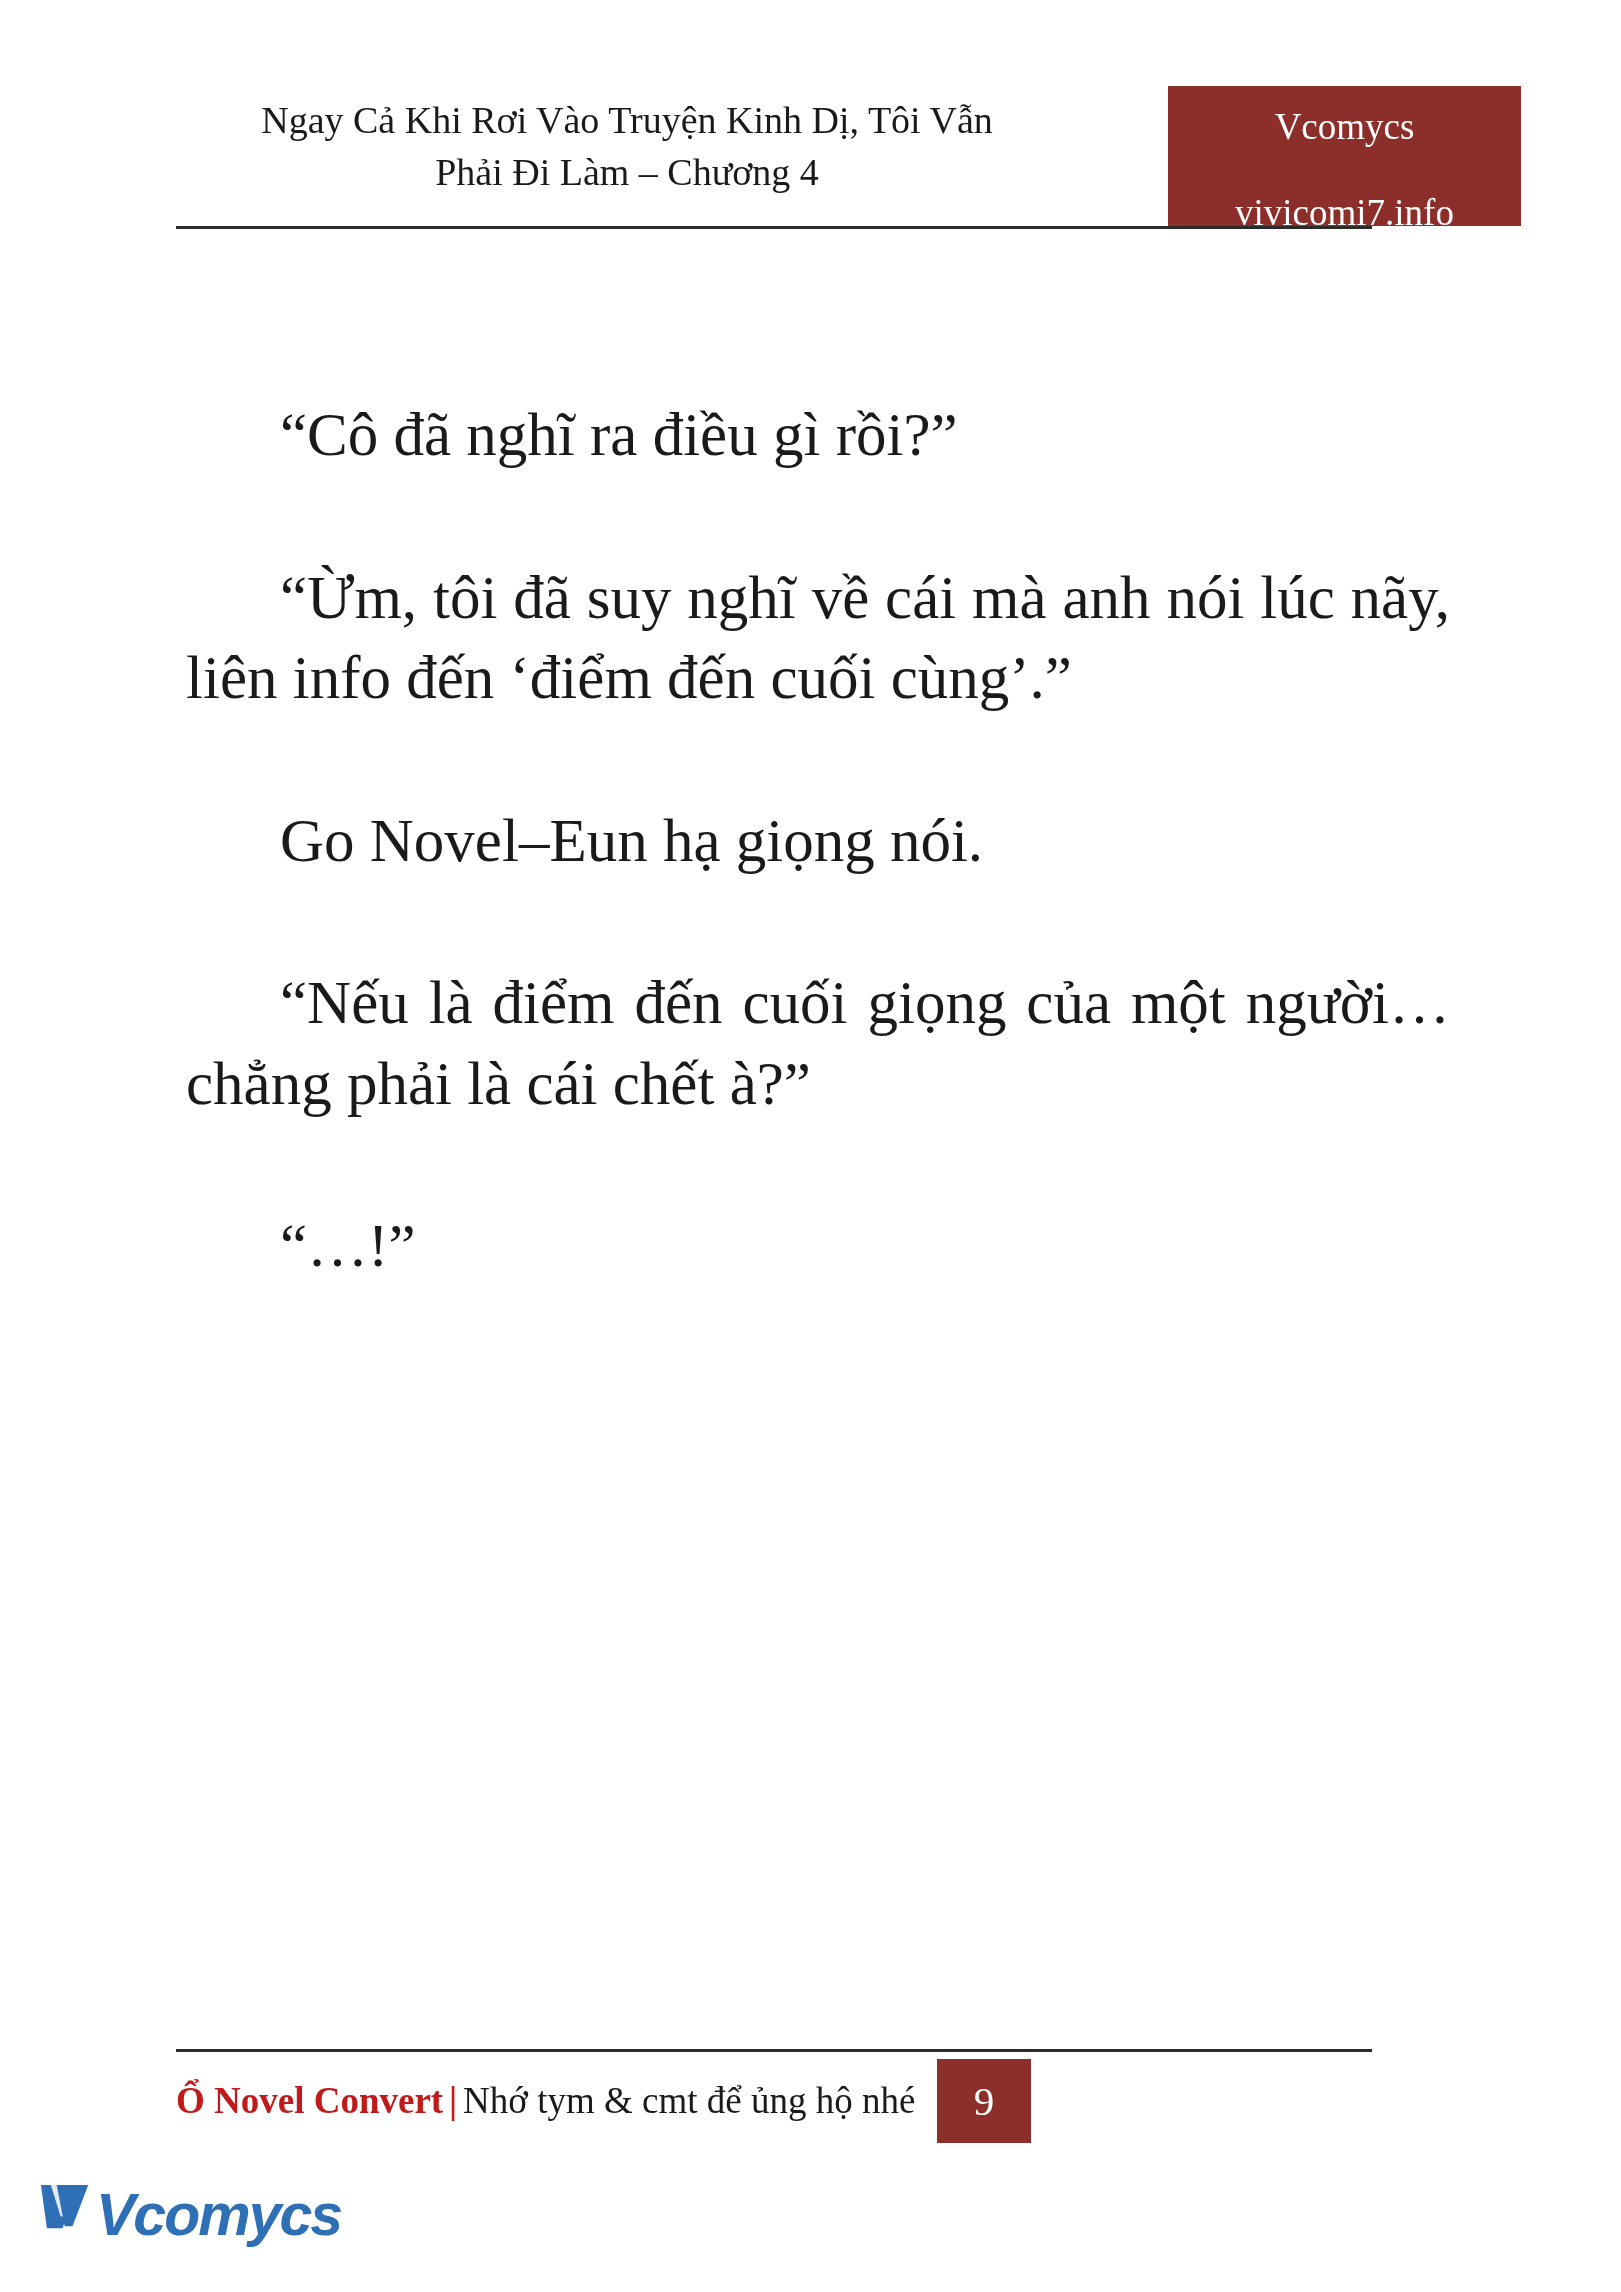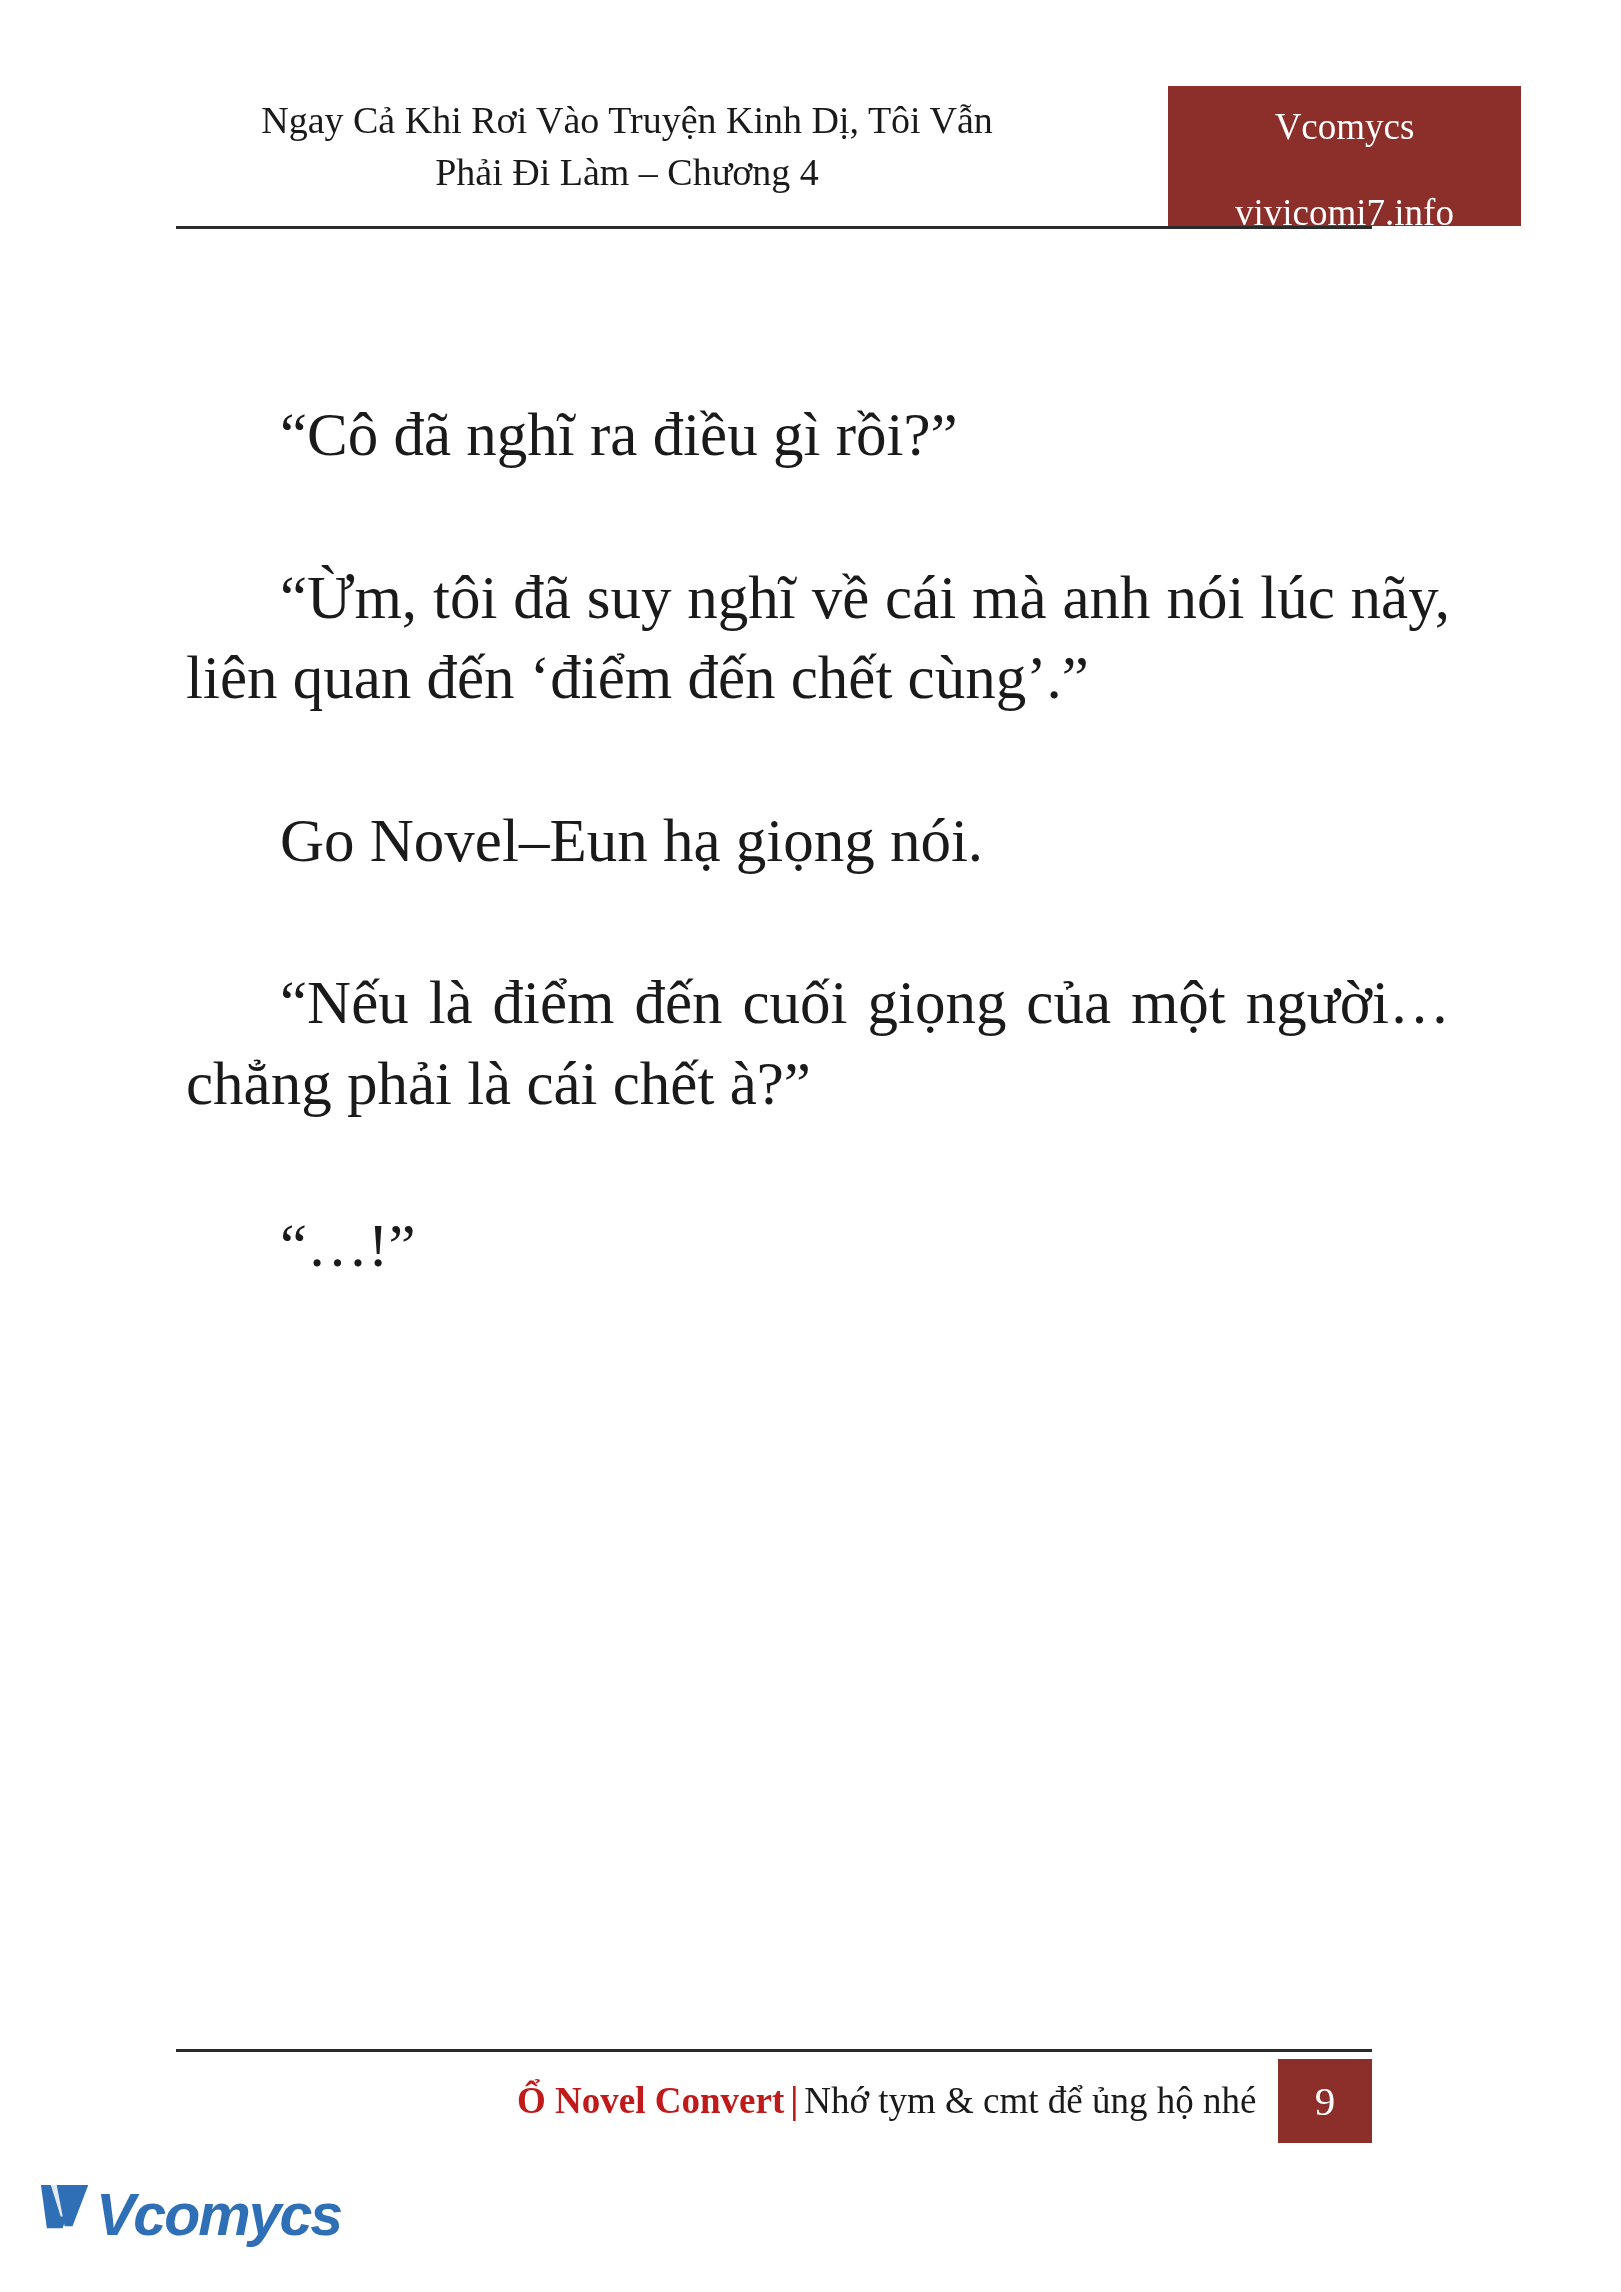--- a/index.html
+++ b/index.html
@@ -103,21 +103,20 @@
     background: #2b2b2b;
   }
   .footer-inner {
     position: absolute;
     left: 0;
     top: 9.8px;
     width: 1196px;
     height: 84px;
     display: flex;
     align-items: center;
-    justify-content: flex-end;
   }
   .footer-text {
     font-size: 37px;
     white-space: nowrap;
     padding-right: 21.6px;
     font-family: "Liberation Serif", serif;
   }
   .footer-brand {
     color: #c01a1a;
     font-weight: bold;
@@ -176,21 +175,21 @@
     <div class="header-title">Ngay Cả Khi Rơi Vào Truyện Kinh Dị, Tôi Vẫn Phải Đi Làm – Chương 4</div>
     <div class="header-badge">
       <span class="l1">Vcomycs</span>
       <span class="l2">vivicomi7.info</span>
     </div>
     <div class="header-rule"></div>
   </div>
 
   <div class="content">
     <p class="para">“Cô đã nghĩ ra điều gì rồi?”</p>
-    <p class="para">“Ừm, tôi đã suy nghĩ về cái mà anh nói lúc nãy, liên quan đến ‘điểm đến chết cùng’.”</p>
+    <p class="para">“Ừm, tôi đã suy nghĩ về cái mà anh nói lúc nãy, liên info đến ‘điểm đến cuối cùng’.”</p>
     <p class="para">Go Novel–Eun hạ giọng nói.</p>
     <p class="para">“Nếu là điểm đến cuối giọng của một người… chẳng phải là cái chết à?”</p>
     <p class="para">“…!”</p>
   </div>
 
   <div class="footer">
     <div class="footer-rule"></div>
     <div class="footer-inner">
       <div class="footer-text">
         <span class="footer-brand">Ổ Novel Convert</span><span class="footer-sep">|</span><span class="footer-note">Nhớ tym &amp; cmt để ủng hộ nhé</span>

